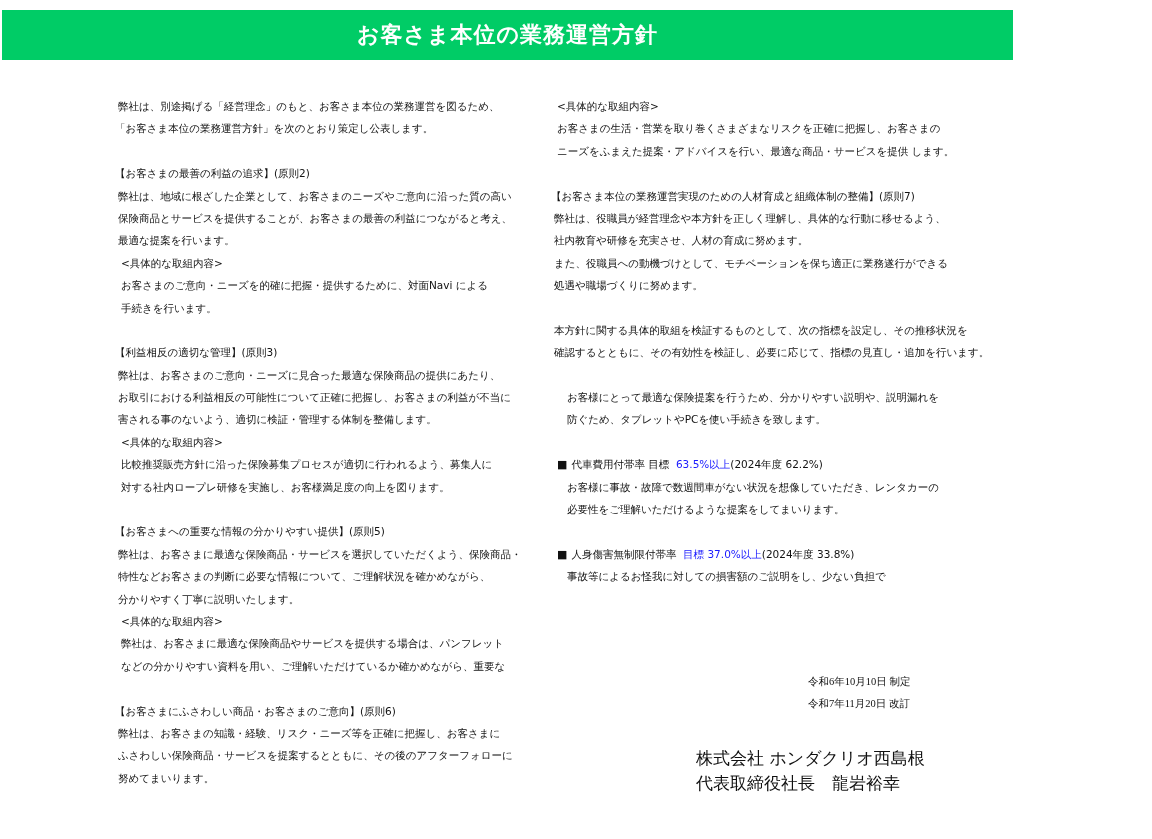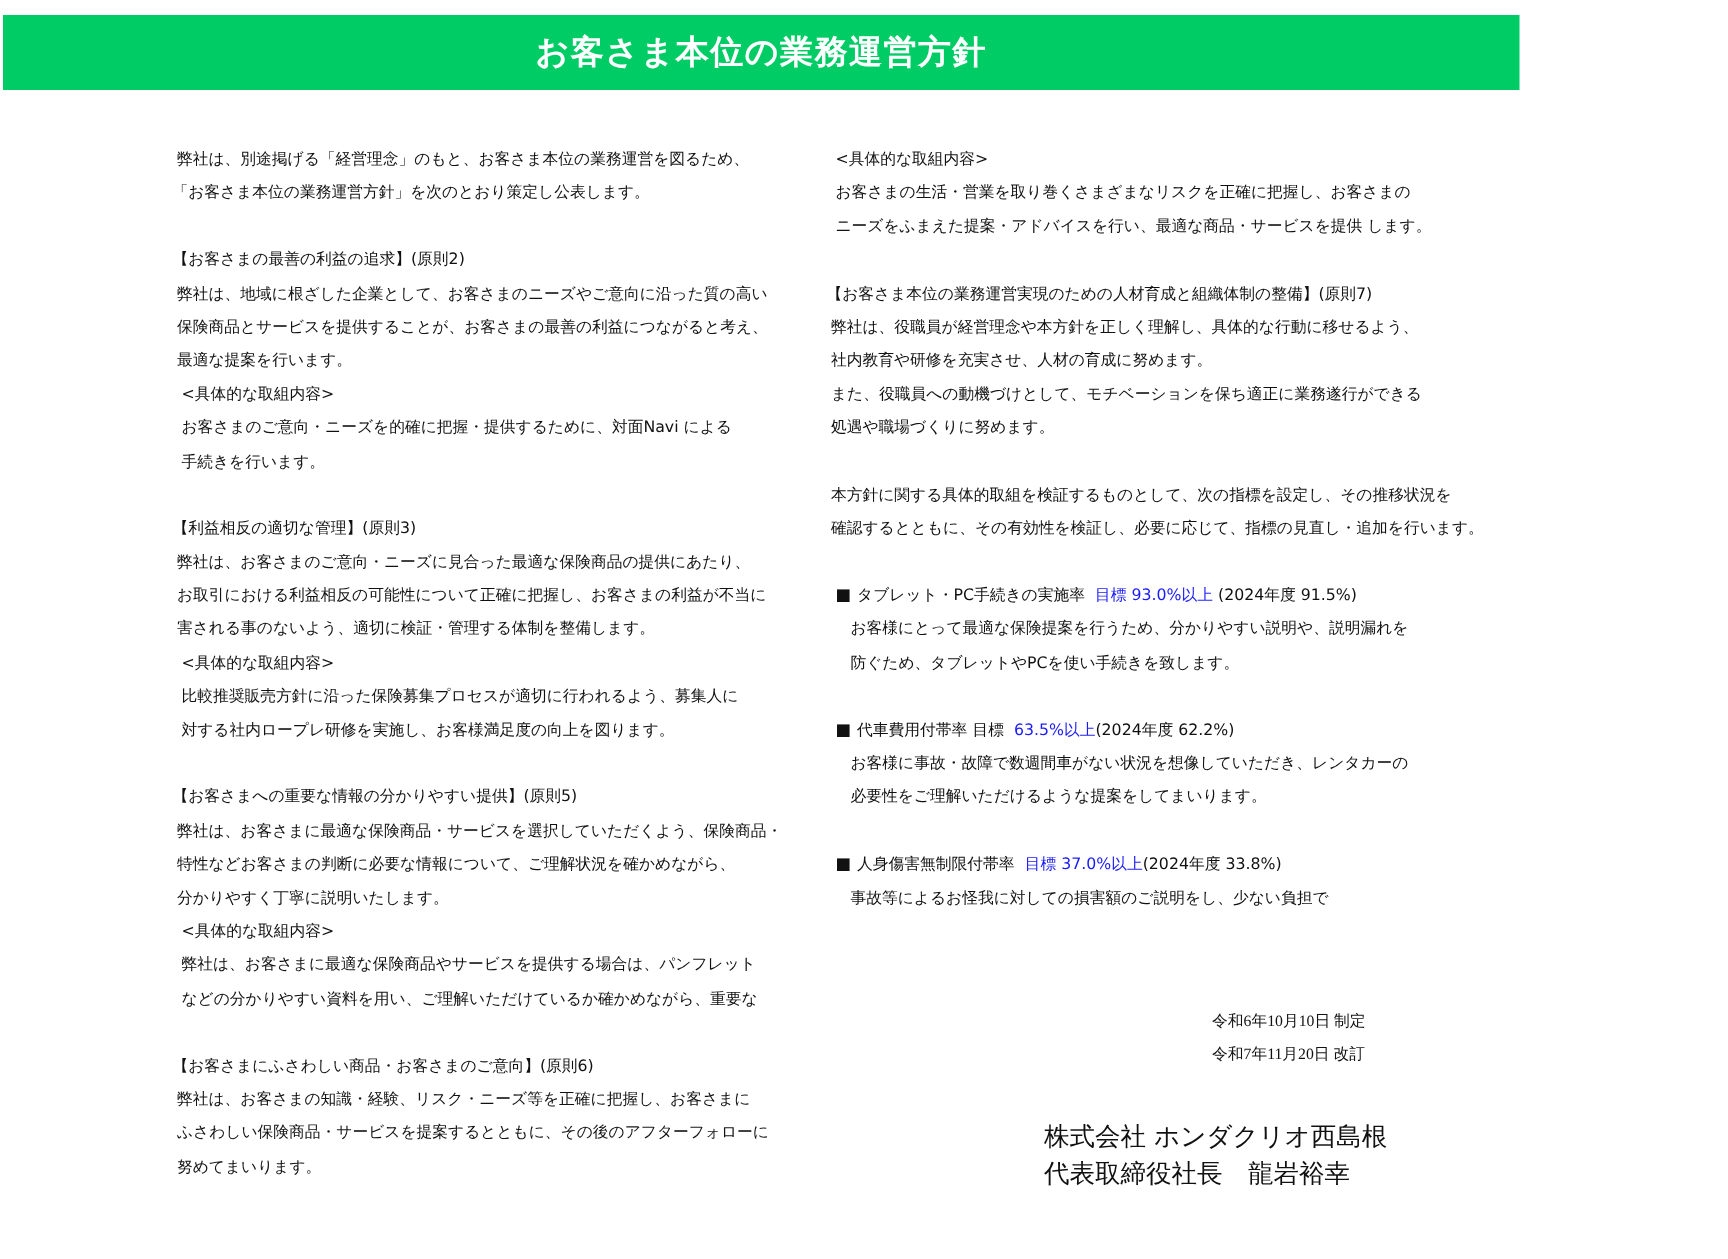--- a/index.html
+++ b/index.html
@@ -120,23 +120,20 @@
   <span class="line in1">弊社は、役職員が経営理念や本方針を正しく理解し、具体的な行動に移せるよう、</span>
   <span class="line in1">社内教育や研修を充実させ、人材の育成に努めます。</span>
   <span class="line in1">また、役職員への動機づけとして、モチベーションを保ち適正に業務遂行ができる</span>
   <span class="line in1">処遇や職場づくりに努めます。</span>
   <span class="blank"></span>
 
   <span class="line in1">本方針に関する具体的取組を検証するものとして、次の指標を設定し、その推移状況を</span>
   <span class="line in1">確認するとともに、その有効性を検証し、必要に応じて、指標の見直し・追加を行います。</span>
   <span class="blank"></span>
 
-  <span class="line kpi-head">
-    <span class="sq">■</span><span>タブレット・PC手続きの実施率</span>&nbsp;&nbsp;<span class="blue">目標 93.0%以上</span><span> (2024年度 91.5%)</span>
-  </span>
   <span class="line in3">お客様にとって最適な保険提案を行うため、分かりやすい説明や、説明漏れを</span>
   <span class="line in3">防ぐため、タブレットやPCを使い手続きを致します。</span>
   <span class="blank"></span>
 
   <span class="line kpi-head">
     <span class="sq">■</span><span>代車費用付帯率</span>&nbsp;<span>目標</span>&nbsp;&nbsp;<span class="blue">63.5%以上</span><span>(2024年度 62.2%)</span>
   </span>
   <span class="line in3">お客様に事故・故障で数週間車がない状況を想像していただき、レンタカーの</span>
   <span class="line in3">必要性をご理解いただけるような提案をしてまいります。</span>
   <span class="blank"></span>

